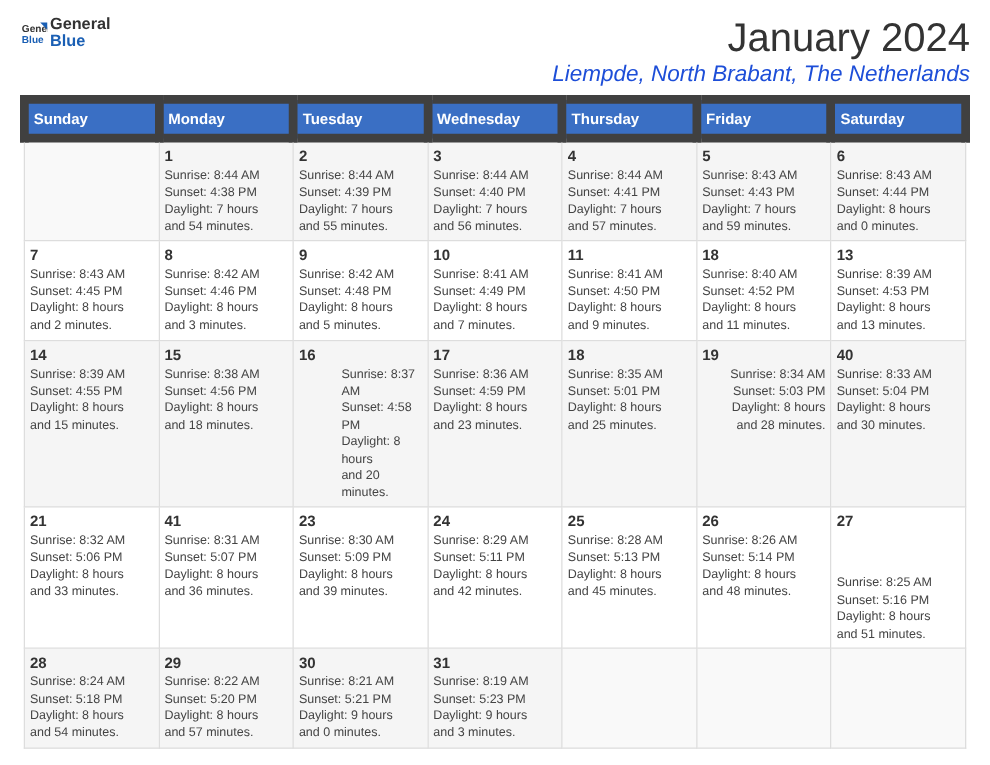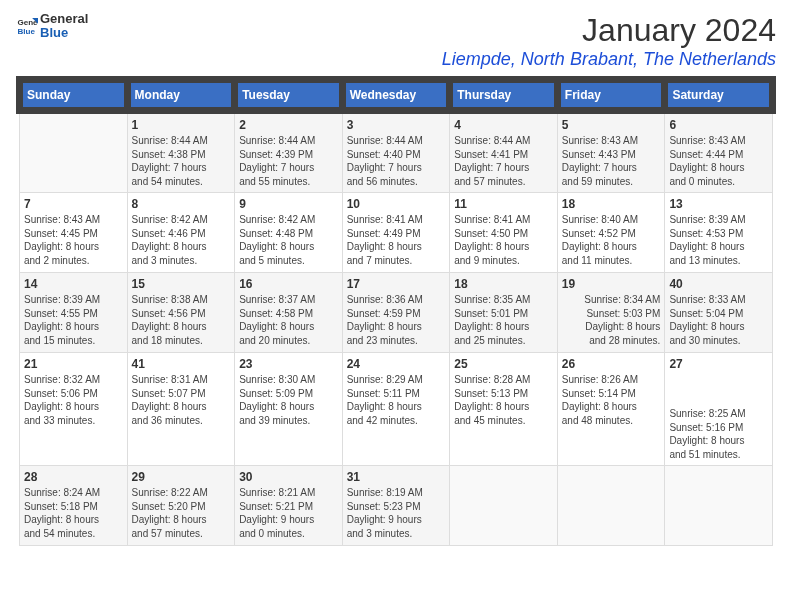--- a/index.html
+++ b/index.html
@@ -229,21 +229,21 @@
           </td>
           <td>
             <span class="day-num">15</span>
             <div class="cell-content" style="white-space: pre-line;">Sunrise: 8:38 AM
 Sunset: 4:56 PM
 Daylight: 8 hours
 and 18 minutes.</div>
           </td>
           <td>
             <span class="day-num">16</span>
-            <div class="cell-content" style="white-space: pre-line;">Sunrise: 8:37 AM
+            <div class="cell-content" style="white-space: pre-line; margin-left: 34px;">Sunrise: 8:37 AM
 Sunset: 4:58 PM
 Daylight: 8 hours
 and 20 minutes.</div>
           </td>
           <td>
             <span class="day-num">17</span>
             <div class="cell-content" style="white-space: pre-line;">Sunrise: 8:36 AM
 Sunset: 4:59 PM
 Daylight: 8 hours
 and 23 minutes.</div>

